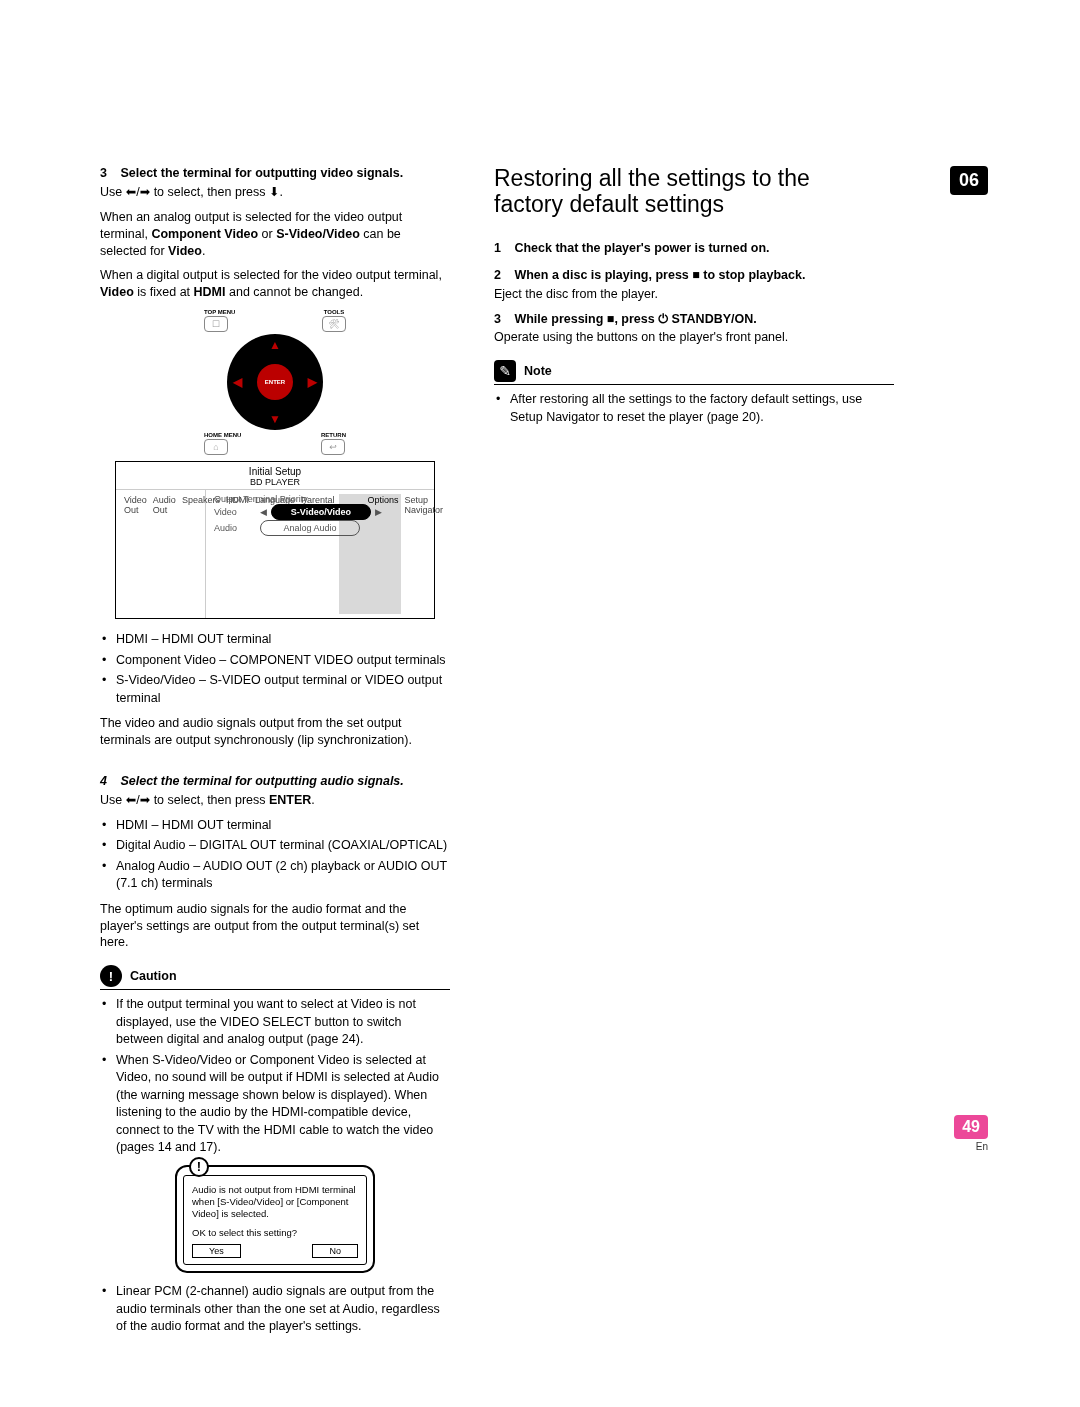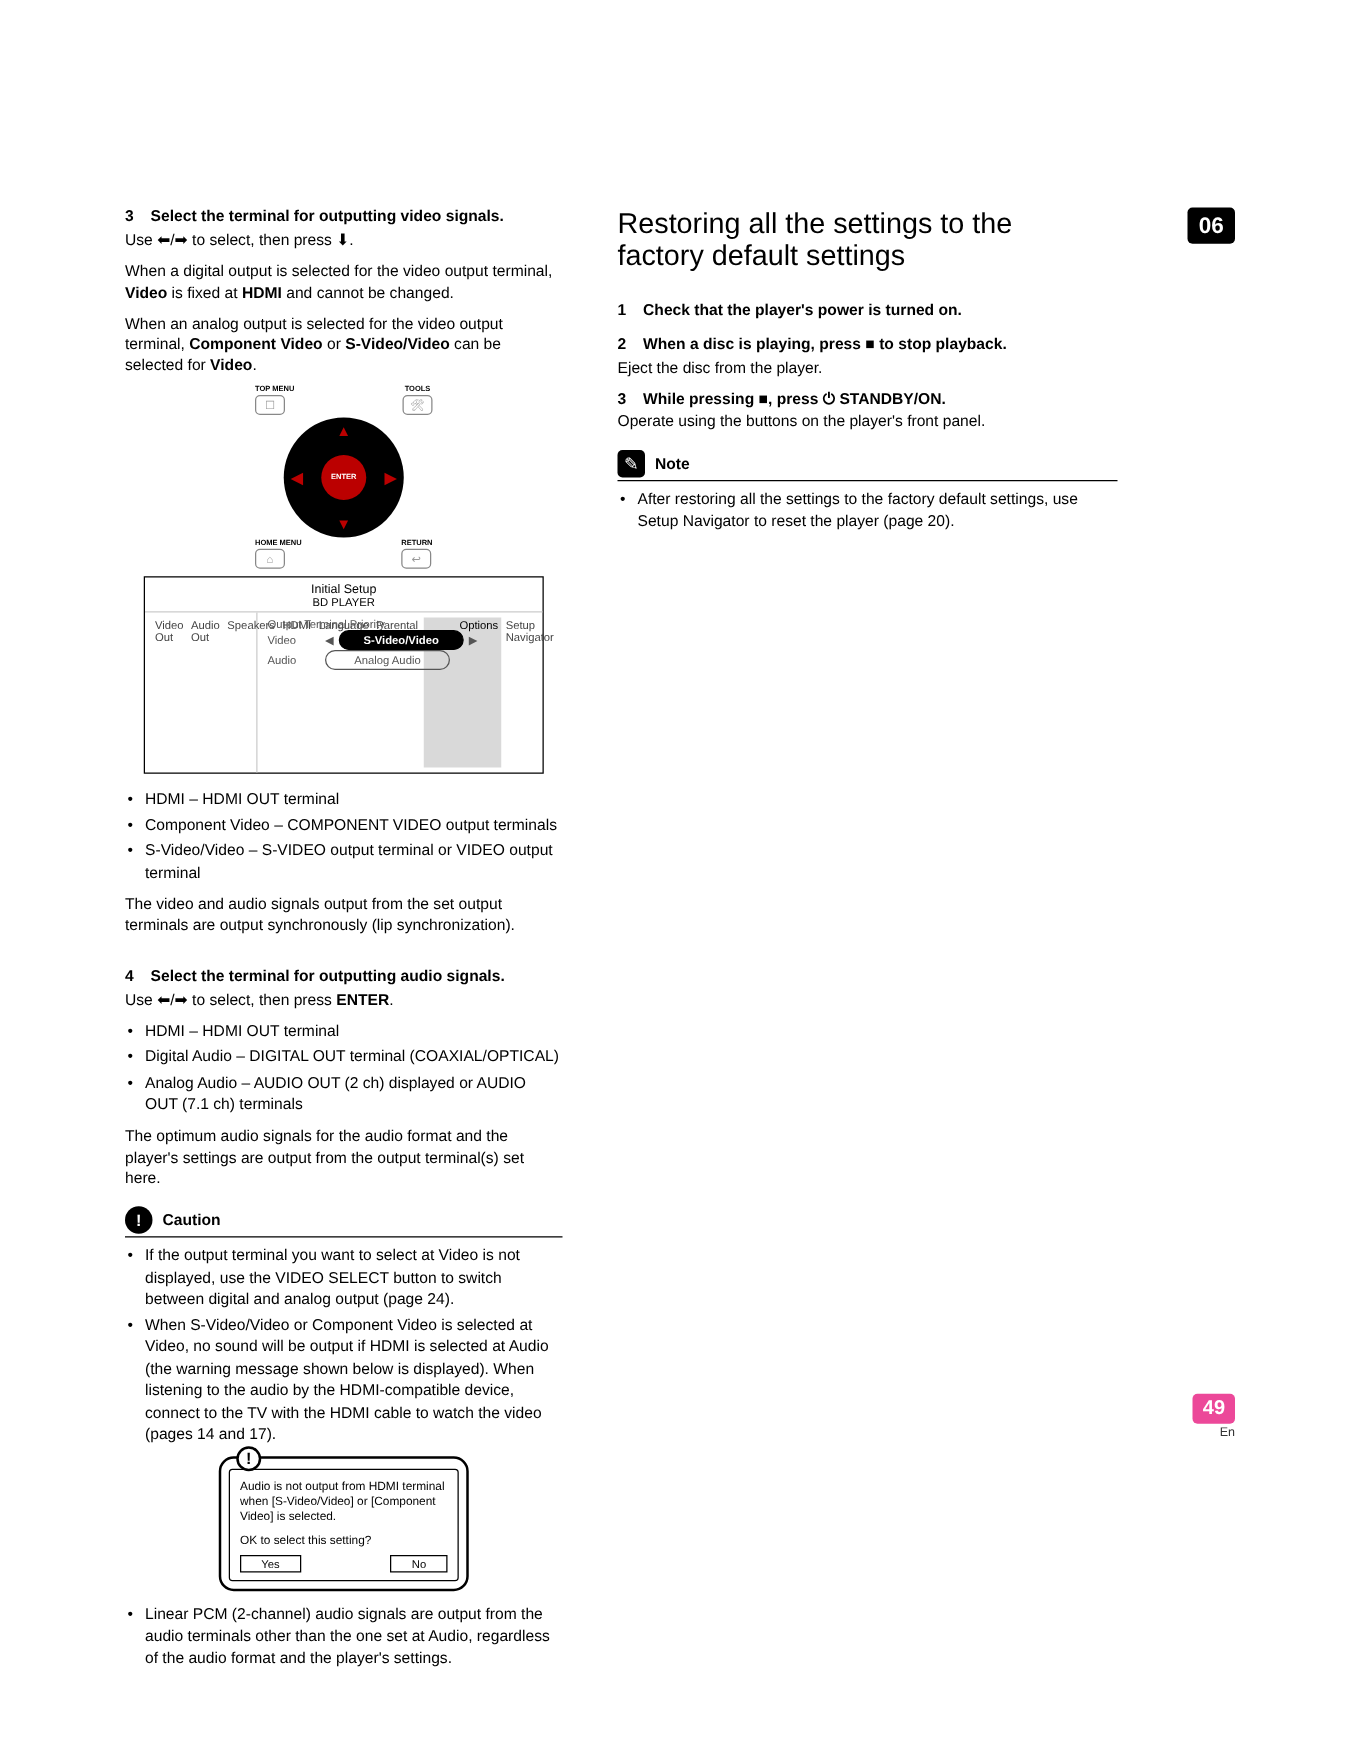--- a/index.html
+++ b/index.html
@@ -20,21 +20,21 @@
     flex: 1;
     min-width: 0;
   }
   .col-left { max-width: 350px; }
   .col-right { max-width: 400px; }
   .step-line { font-size: 12.5px; line-height: 1.35; margin-bottom: 2px; }
   .step-num { font-weight: bold; margin-right: 10px; }
   .step-title { font-weight: bold; }
   .body-text { font-size: 12.5px; line-height: 1.35; margin-bottom: 8px; }
   .body-text .b { font-weight: bold; }
-  .gap-sm { margin-top: 24px; }
+  .gap-sm { margin-top: 24px; font-style: italic; }
   .gap-md { margin-top: 10px; }
 
   
   .chapter-badge {
     position: absolute;
     right: 92px;
     top: 166px;
     background: #000;
     color: #fff;
     font-weight: bold;
@@ -227,25 +227,25 @@
       <span class="step-title">Select the terminal for outputting video signals.</span>
     </div>
     <div class="body-text">
       <span>Use </span>
       <span class="arrow-glyph">⬅</span>/<span class="arrow-glyph">➡</span>
       <span> to select, then press </span>
       <span class="arrow-glyph">⬇</span><span>.</span>
     </div>
 
     <div class="body-text">
+      <span>When an analog output is selected for the video output terminal, </span><span class="b">Component Video</span><span> or </span><span class="b">S-Video/Video</span><span> can be selected for </span><span class="b">Video</span><span>.</span>
+    </div>
+
+    <div class="body-text">
       <span>When a digital output is selected for the video output terminal, </span><span class="b">Video</span><span> is fixed at </span><span class="b">HDMI</span><span> and cannot be changed.</span>
-    </div>
-
-    <div class="body-text">
-      <span>When an analog output is selected for the video output terminal, </span><span class="b">Component Video</span><span> or </span><span class="b">S-Video/Video</span><span> can be selected for </span><span class="b">Video</span><span>.</span>
     </div>
 
     <div class="remote-wrap">
       <div class="remote">
         <div class="remote-top-row">
           <div>
             <div class="remote-small-label">TOP MENU</div>
             <div class="remote-small-box">☐</div>
           </div>
           <div>
@@ -338,21 +338,21 @@
     </div>
 
     <ul class="bullets">
       <li>
         <span class="b">HDMI</span><span> – </span><span class="b">HDMI OUT</span><span> terminal</span>
       </li>
       <li>
         <span class="b">Digital Audio</span><span> – </span><span class="b">DIGITAL OUT</span><span> terminal (</span><span class="b">COAXIAL</span><span>/</span><span class="b">OPTICAL</span><span>)</span>
       </li>
       <li>
-        <span class="b">Analog Audio</span><span> – </span><span class="b">AUDIO OUT (2 ch)</span><span> displayed or </span><span class="b">AUDIO OUT (7.1 ch)</span><span> terminals</span>
+        <span class="b">Analog Audio</span><span> – </span><span class="b">AUDIO OUT (2 ch)</span><span> playback or </span><span class="b">AUDIO OUT (7.1 ch)</span><span> terminals</span>
       </li>
     </ul>
 
     <div class="body-text">The optimum audio signals for the audio format and the player's settings are output from the output terminal(s) set here.</div>
 
     <div class="note-head">
       <div class="circ">!</div>
       <div class="lbl">Caution</div>
     </div>
 

